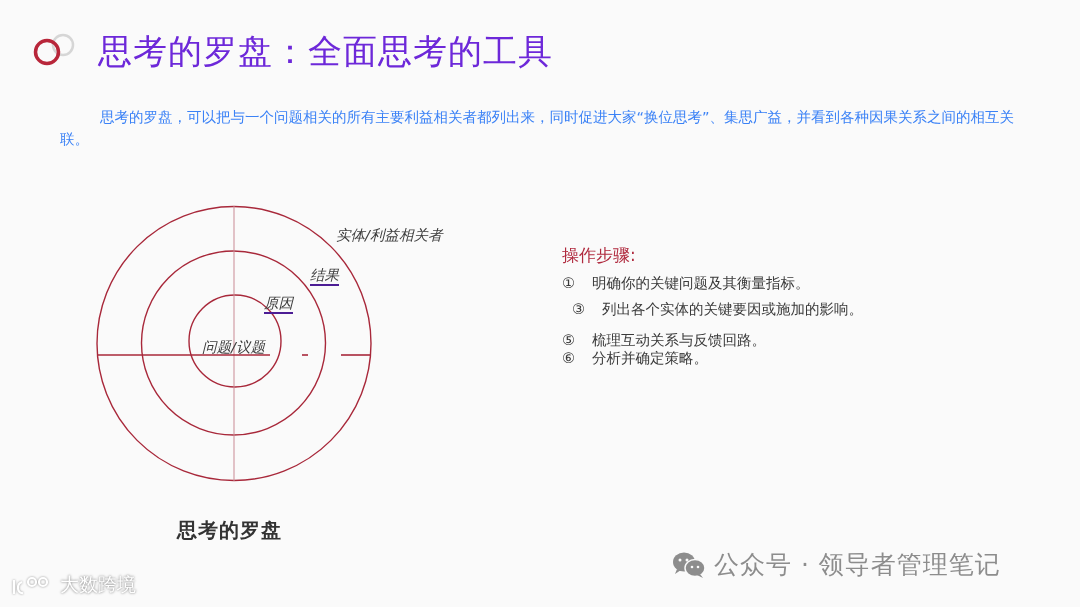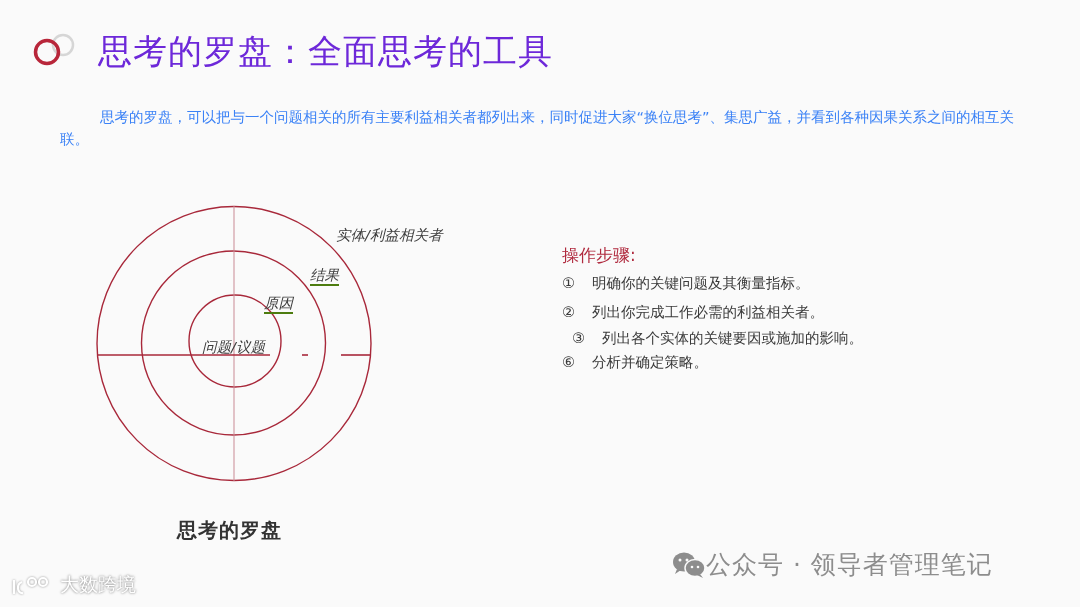--- a/index.html
+++ b/index.html
@@ -15,36 +15,36 @@
       left: 98px; top: 29px; font-size: 34px; line-height: 44px;
       color: #6d28d9; letter-spacing: 1px; white-space: nowrap;
     }
     .intro {
       left: 60px; top: 106px; width: 975px;
       font-size: 14.5px; line-height: 22px; color: #3b82f6;
       text-indent: 40px;
     }
     .compass { left: 0; top: 0; width: 1080px; height: 607px; }
     .lbl { font-size: 14.5px; color: #3c3c3c; white-space: nowrap; line-height: 18px; font-style: italic; }
-    .lbl-ul { border-bottom: 2px solid #4d7c0f; padding-bottom: 0px; }
+    .lbl-ul { border-bottom: 2px solid #4c1d95; padding-bottom: 0px; }
     .stakeholders { left: 336px; top: 226px; }
     .results { left: 310px; top: 266px; }
     .causes { left: 264px; top: 294px; }
     .issue { left: 202px; top: 338px; }
     .compass-caption {
       left: 177px; top: 517px; font-size: 20px; font-weight: bold;
       color: #333; letter-spacing: 1px; white-space: nowrap;
     }
     .steps { left: 562px; top: 242px; }
     .steps-title { font-size: 17px; color: #b02a3e; line-height: 26px; margin-bottom: 4px; }
     .step { font-size: 14.5px; color: #3a3a3a; line-height: 18px; white-space: nowrap; position: relative; }
     .step .num { display: inline-block; width: 30px; }
     .footer-wm {
       left: 672px; top: 548px; font-size: 25px; color: #8d8d8d;
-      white-space: nowrap; display: flex; align-items: center; 
+      white-space: nowrap; display: flex; align-items: center; gap: 8px;
       letter-spacing: 1px;
     }
     .corner-wm {
       left: 10px; top: 572px; font-size: 19px; color: #fff;
       text-shadow: 0 0 2px #999, 0 0 3px #aaa;
       white-space: nowrap; display: flex; align-items: center; gap: 6px;
     }
   </style>
 </head>
 <body>
@@ -73,27 +73,27 @@
 <div class="abs lbl lbl-ul results">结果</div>
 <div class="abs lbl lbl-ul causes">原因</div>
 <div class="abs lbl issue">问题/议题</div>
 <div class="abs compass-caption">思考的罗盘</div>
 
 <div class="abs steps">
   <div class="steps-title">操作步骤:</div>
   <div class="step" style="margin-top:6px">
     <span class="num">①</span><span>明确你的关键问题及其衡量指标。</span>
   </div>
-  <div class="step" style="margin-top:11px">
-    <span class="num">②</span><span>列出你完成工作必需的利益相关者。</span>
-  </div>
   <div class="step" style="margin-top:8px; left:10px">
     <span class="num">③</span><span>列出各个实体的关键要因或施加的影响。</span>
   </div>
-  <div class="step" style="margin-top:6px">
+  <div class="step" style="margin-top:13px">
+    <span class="num">⑤</span><span>梳理互动关系与反馈回路。</span>
+  </div>
+  <div class="step" style="">
     <span class="num">⑥</span><span>分析并确定策略。</span>
   </div>
 </div>
 
 <div class="abs footer-wm">
   <svg width="34" height="28" viewBox="0 0 34 28">
     <ellipse cx="12" cy="11" rx="11" ry="9.5" fill="#8d8d8d"></ellipse>
     <path d="M5 18 L3 23 L9 19 Z" fill="#8d8d8d"></path>
     <ellipse cx="23" cy="17" rx="10" ry="8.5" fill="#8d8d8d" stroke="#fafafa" stroke-width="1.5"></ellipse>
     <path d="M28 23 L31 27 L25 24 Z" fill="#8d8d8d"></path>

